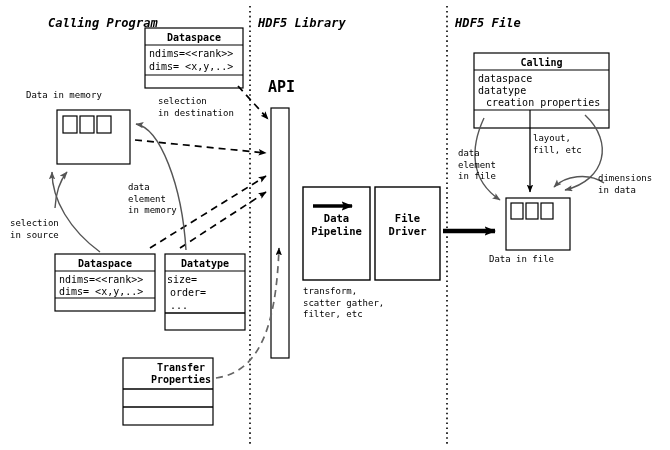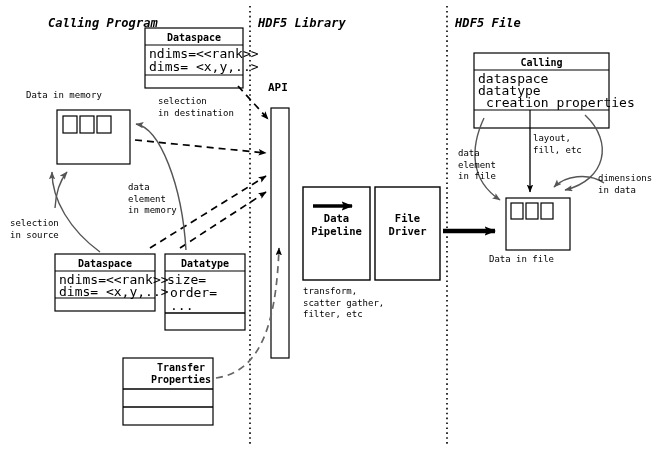--- a/index.html
+++ b/index.html
@@ -3,22 +3,22 @@
 <meta charset="utf-8">
 <style>
   html,body{margin:0;padding:0;background:#ffffff;}
   #root{position:relative;width:670px;height:450px;background:#ffffff;
         font-family:"DejaVu Sans Mono","Liberation Mono",monospace;overflow:hidden;}
   svg{position:absolute;left:0;top:0;width:670px;height:450px;}
   .lbl{position:absolute;font-family:"DejaVu Sans Mono","Liberation Mono",monospace;
        font-size:9px;color:#000;white-space:pre;line-height:11.5px;}
   .section-title{font-style:italic;font-weight:bold;font-size:12px;letter-spacing:.1px;}
   .box-title{font-weight:bold;font-size:10px;text-align:center;white-space:pre;}
-  .cell{font-size:13px;white-space:pre;}
-  .api-lbl{font-weight:bold;font-size:11px;}
+  .cell{font-size:10px;white-space:pre;}
+  .api-lbl{font-weight:bold;font-size:15px;}
   .blk-lbl{font-weight:bold;font-size:10.5px;text-align:center;line-height:13px;white-space:pre;}
 </style>
 </head>
 <body>
 
 <div id="root">
 
   <svg viewBox="0 0 670 450">
     <defs>
       <marker id="ah" markerWidth="9" markerHeight="9" refX="7.4" refY="3.2" orient="auto" markerUnits="userSpaceOnUse">

